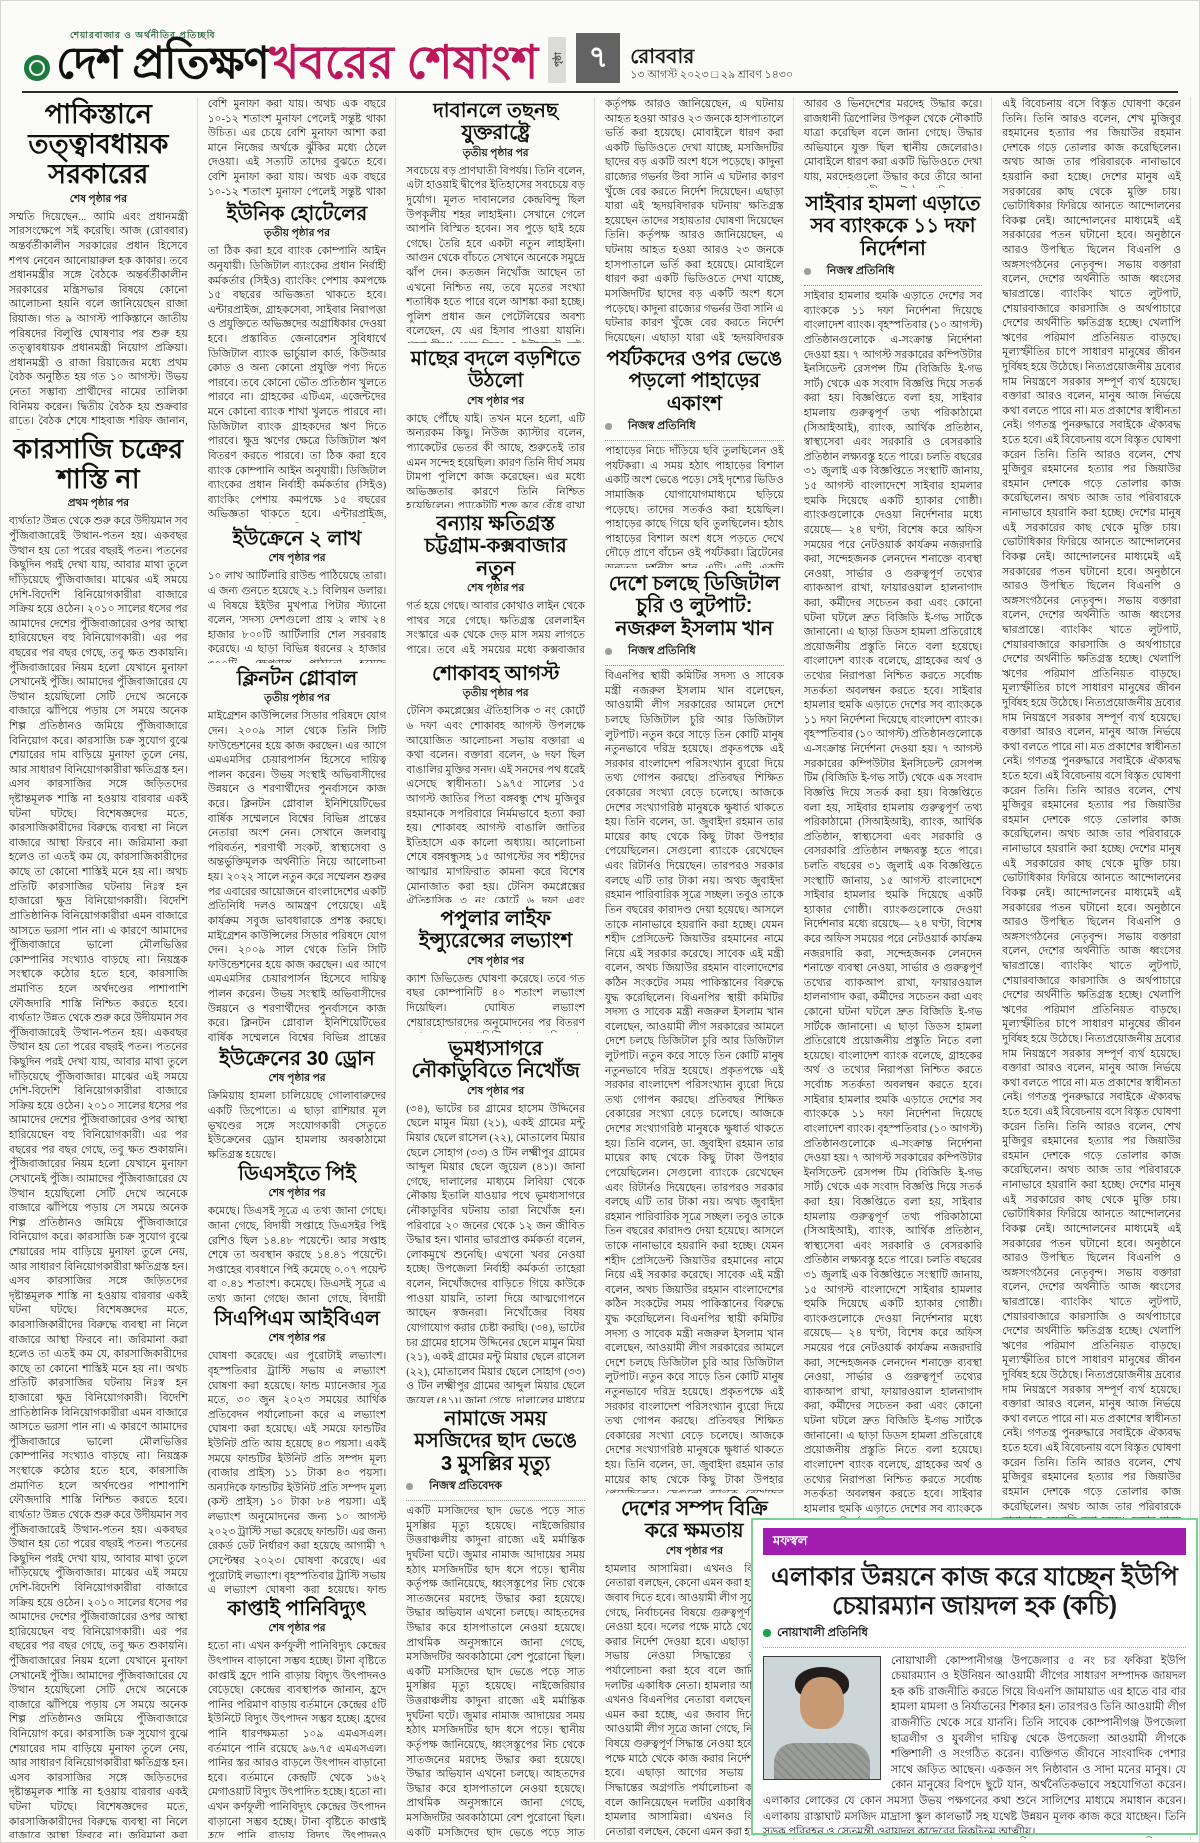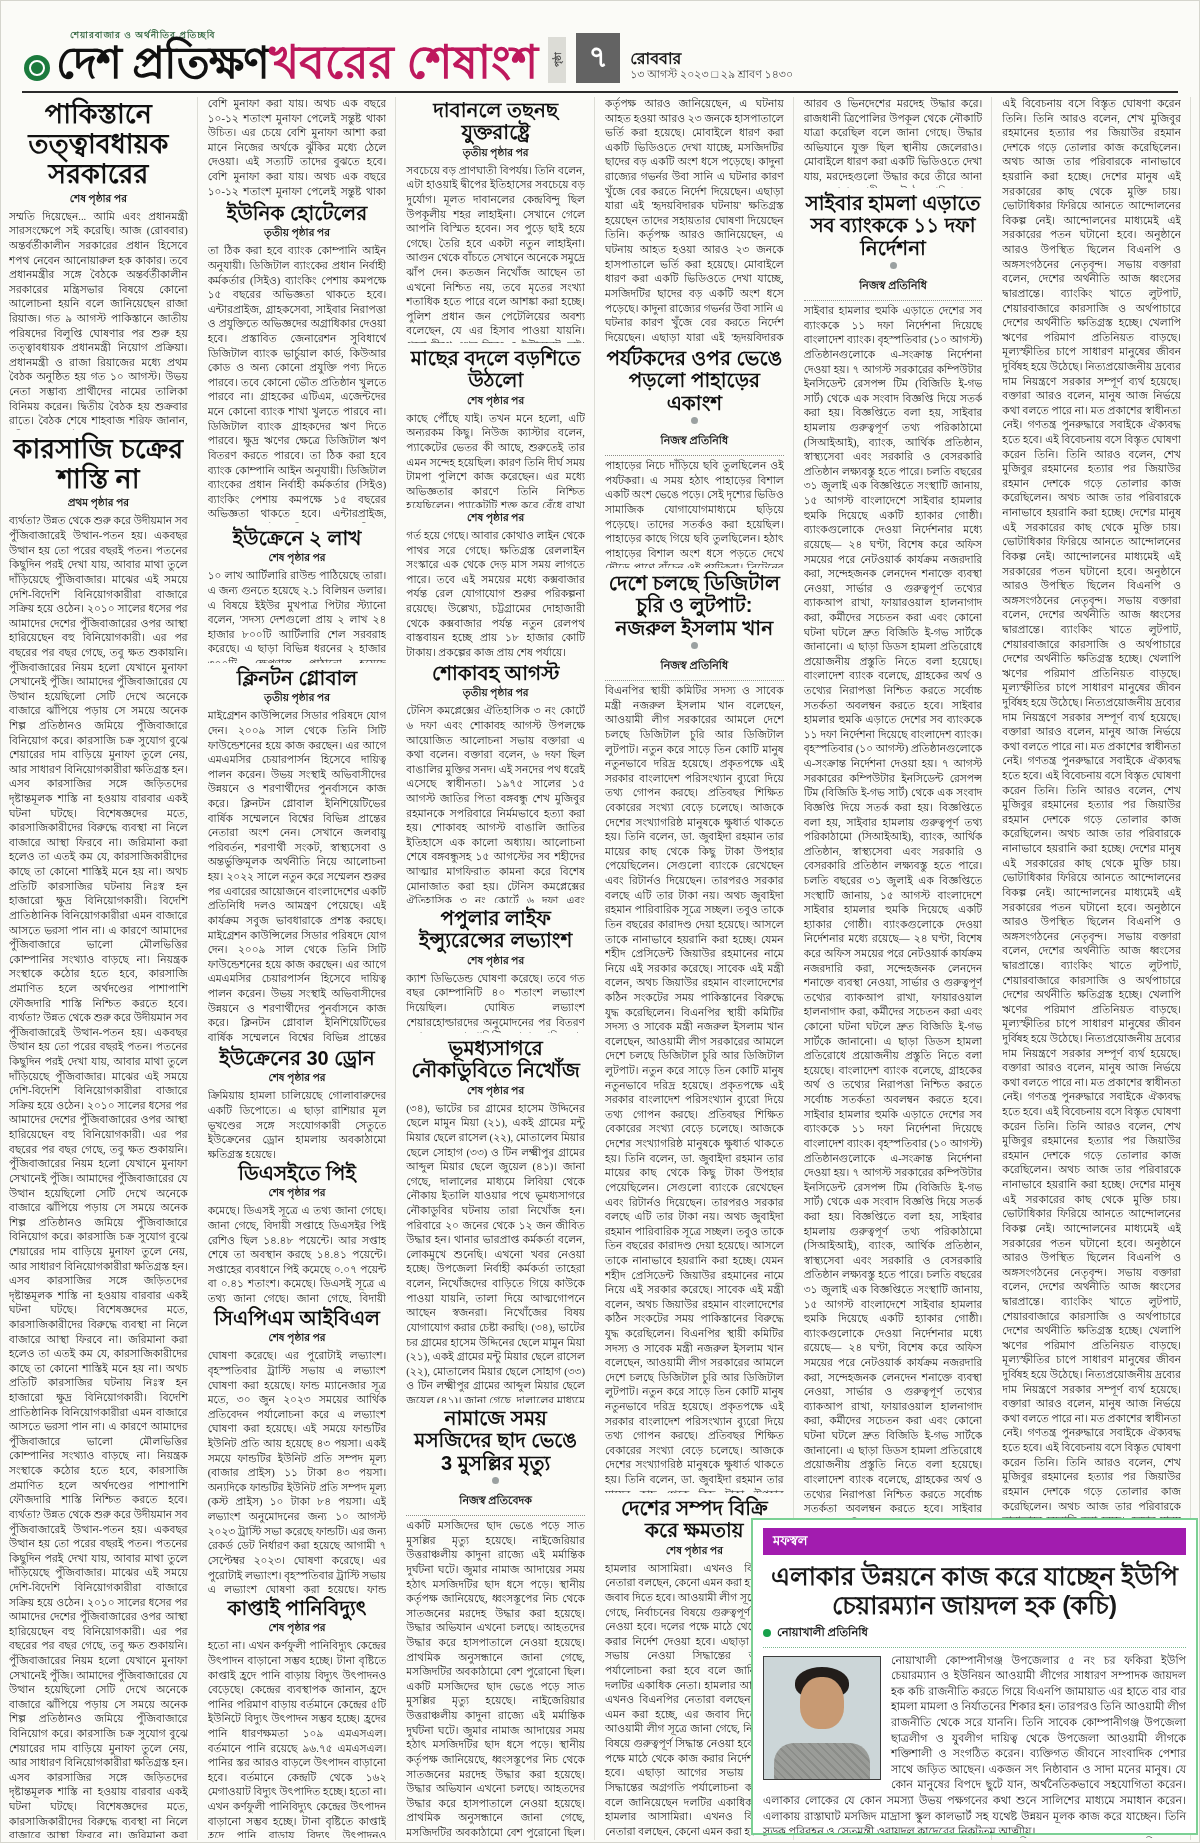--- a/index.html
+++ b/index.html
@@ -25,36 +25,36 @@
     font-family:"Liberation Sans","DejaVu Sans",sans-serif;}
   .head-right{display:flex;align-items:flex-end;gap:10px;padding-bottom:2px;}
   .section-title{font-size:46px;font-weight:900;color:#be185d;line-height:.9;
     font-family:"Liberation Sans","DejaVu Sans",sans-serif;}
   .page-word{width:18px;height:46px;background:#dcdcd6;color:#444;font-size:9px;
     display:flex;align-items:center;justify-content:center;
     writing-mode:vertical-rl;transform:rotate(180deg);font-weight:bold;}
   .page-num{width:44px;height:50px;background:#636363;color:#fff;font-size:30px;
     font-weight:bold;display:flex;align-items:center;justify-content:center;}
   .date-block{line-height:1.2;padding-bottom:2px;}
-  .day{font-size:16px;font-weight:bold;}
+  .day{font-size:20px;font-weight:bold;}
   .date-line{font-size:11px;color:#444;}
 
   
   .cols{position:relative;margin:4px 8px 0;height:1743px;display:flex;gap:10px;}
   .col{flex:1 1 0;min-width:0;border-right:1px solid #ddddd5;padding-right:9px;}
   .col:last-child{border-right:none;padding-right:0;}
 
   .art{overflow:hidden;margin-bottom:2px;}
   .h{font-weight:900;text-align:center;line-height:1.12;margin:2px 0 1px;color:#111;
      font-family:"Liberation Sans","DejaVu Sans",sans-serif;}
   .h-xl{font-size:27px;}
   .h-md{font-size:20px;}
   .kicker{font-size:10.5px;font-weight:bold;text-align:center;margin-bottom:2px;}
-  .rep{font-size:11px;font-weight:bold;display:flex;align-items:center;gap:8px;
-       border-bottom:1px dotted #8a8a84;padding:2px 0 4px;margin-bottom:3px;flex-direction:column;}
+  .rep{font-size:11px;font-weight:bold;display:flex;align-items:center;gap:16px;
+       border-bottom:1px dotted #8a8a84;padding:2px 0 4px;margin-bottom:3px;}
   .rep .dot{width:7px;height:7px;border-radius:50%;background:#9aa0a0;flex:0 0 auto;}
   .body{font-size:10.6px;line-height:1.38;text-align:justify;margin:0;color:#222;
         word-break:break-word;}
 
   
   .mofussil{
     position:absolute;left:742px;top:1421px;width:447px;height:317px;
     background:#fff;border:2px solid #7bd094;z-index:6;padding:8px 10px;
     box-sizing:border-box;overflow:hidden;
   }
@@ -161,20 +161,21 @@
         <h2 class="h h-md">দাবানলে তছনছ যুক্তরাষ্ট্রে</h2>
         <div class="kicker">তৃতীয় পৃষ্ঠার পর</div>
         <p class="body">সবচেয়ে বড় প্রাণঘাতী বিপর্যয়। তিনি বলেন, এটা হাওয়াই দ্বীপের ইতিহাসের সবচেয়ে বড় দুর্যোগ। মূলত দাবানলের কেন্দ্রবিন্দু ছিল উপকূলীয় শহর লাহাইনা। সেখানে গেলে আপনি বিস্মিত হবেন। সব পুড়ে ছাই হয়ে গেছে। তৈরি হবে একটা নতুন লাহাইনা। আগুন থেকে বাঁচতে সেখানে অনেকে সমুদ্রে ঝাঁপ দেন। কতজন নিখোঁজ আছেন তা এখনো নিশ্চিত নয়, তবে মৃতের সংখ্যা শতাধিক হতে পারে বলে আশঙ্কা করা হচ্ছে। পুলিশ প্রধান জন পেটেলিয়ের অবশ্য বলেছেন, যে এর হিসাব পাওয়া যায়নি। পুরো দ্বীপে এখন বিদ্যুৎ ও ইন্টারনেট নেই। খুঁজে পাওয়াটা কষ্টসাধ্য হয়ে উঠেছে বলে জানান তিনি। এর বনবিভাগ জানিয়েছে, মঙ্গলবার থেকে ছড়িয়ে পড়া দাবানলে শত শত একর বনভূমি পুড়ে গেছে।</p>
       </article>
       <article class="art" style="height:163px">
         <h2 class="h h-md">মাছের বদলে বড়শিতে উঠলো</h2>
         <div class="kicker">শেষ পৃষ্ঠার পর</div>
         <p class="body">কাছে পৌঁছে যাই। তখন মনে হলো, এটি অন্যরকম কিছু। নিউজ ক্যাস্টার বলেন, প্যাকেটের ভেতর কী আছে, শুরুতেই তার এমন সন্দেহ হয়েছিল। কারণ তিনি দীর্ঘ সময় টামপা পুলিশে কাজ করেছেন। এর মধ্যে অভিজ্ঞতার কারণে তিনি নিশ্চিত হয়েছিলেন। প্যাকেটটি শক্ত করে বেঁধে রাখা হয়েছিল। প্লাস্টিক দিয়ে মোড়ানো দেখা যাচ্ছিল। প্যাকেটের ভেতর কোকেন আছে, সেটি বুঝে জায়গাটি সেভ করে রাখেন ক্যাস্টর। এরপর পুলিশে খবর দেন তিনি।</p>
       </article>
       <article class="art" style="height:148px">
+        <h2 class="h h-md">বন্যায় ক্ষতিগ্রস্ত চট্টগ্রাম-কক্সবাজার নতুন</h2>
         <div class="kicker">শেষ পৃষ্ঠার পর</div>
         <p class="body">গর্ত হয়ে গেছে। আবার কোথাও লাইন থেকে পাথর সরে গেছে। ক্ষতিগ্রস্ত রেললাইন সংস্কারে এক থেকে দেড় মাস সময় লাগতে পারে। তবে এই সময়ের মধ্যে কক্সবাজার পর্যন্ত রেল যোগাযোগ শুরুর পরিকল্পনা রয়েছে। উল্লেখ্য, চট্টগ্রামের দোহাজারী থেকে কক্সবাজার পর্যন্ত নতুন রেলপথ বাস্তবায়ন হচ্ছে প্রায় ১৮ হাজার কোটি টাকায়। প্রকল্পের কাজ প্রায় শেষ পর্যায়ে।</p>
       </article>
       <article class="art" style="height:243px">
         <h2 class="h h-md">শোকাবহ আগস্ট</h2>
         <div class="kicker">তৃতীয় পৃষ্ঠার পর</div>
         <p class="body">টেনিস কমপ্লেক্সের ঐতিহাসিক ৩ নং কোর্টে ৬ দফা এবং শোকাবহ আগস্ট উপলক্ষে আয়োজিত আলোচনা সভায় বক্তারা এ কথা বলেন। বক্তারা বলেন, ৬ দফা ছিল বাঙালির মুক্তির সনদ। এই সনদের পথ ধরেই এসেছে স্বাধীনতা। ১৯৭৫ সালের ১৫ আগস্ট জাতির পিতা বঙ্গবন্ধু শেখ মুজিবুর রহমানকে সপরিবারে নির্মমভাবে হত্যা করা হয়। শোকাবহ আগস্ট বাঙালি জাতির ইতিহাসে এক কালো অধ্যায়। আলোচনা শেষে বঙ্গবন্ধুসহ ১৫ আগস্টের সব শহীদের আত্মার মাগফিরাত কামনা করে বিশেষ মোনাজাত করা হয়। টেনিস কমপ্লেক্সের ঐতিহাসিক ৩ নং কোর্টে ৬ দফা এবং শোকাবহ আগস্ট উপলক্ষে আয়োজিত আলোচনা সভায় বক্তারা এ কথা বলেন। বক্তারা বলেন, ৬ দফা ছিল বাঙালির মুক্তির সনদ। এই সনদের পথ ধরেই এসেছে স্বাধীনতা। ১৯৭৫ সালের ১৫ আগস্ট জাতির পিতা বঙ্গবন্ধু শেখ মুজিবুর রহমানকে সপরিবারে নির্মমভাবে হত্যা করা হয়। শোকাবহ আগস্ট বাঙালি জাতির ইতিহাসে এক কালো অধ্যায়। আলোচনা শেষে বঙ্গবন্ধুসহ ১৫ আগস্টের সব শহীদের আত্মার মাগফিরাত কামনা করে বিশেষ মোনাজাত করা হয়।</p>
       </article>
       <article class="art" style="height:128px">
         <h2 class="h h-md">পপুলার লাইফ ইন্স্যুরেন্সের লভ্যাংশ</h2>

